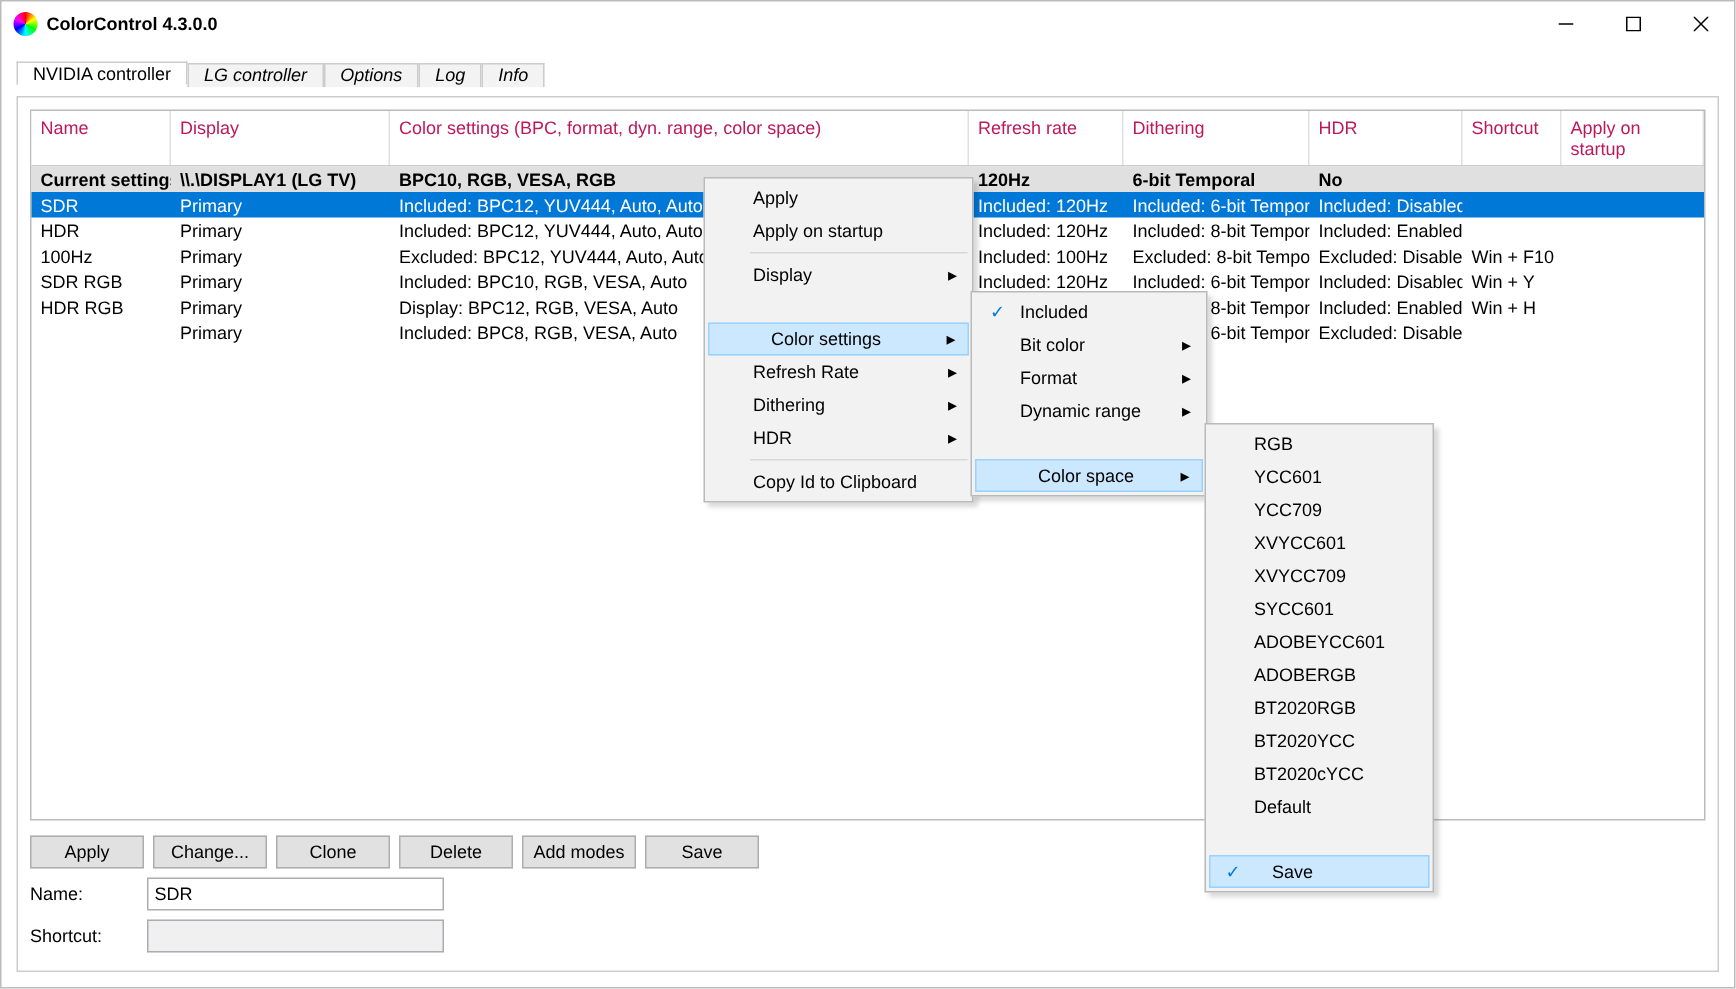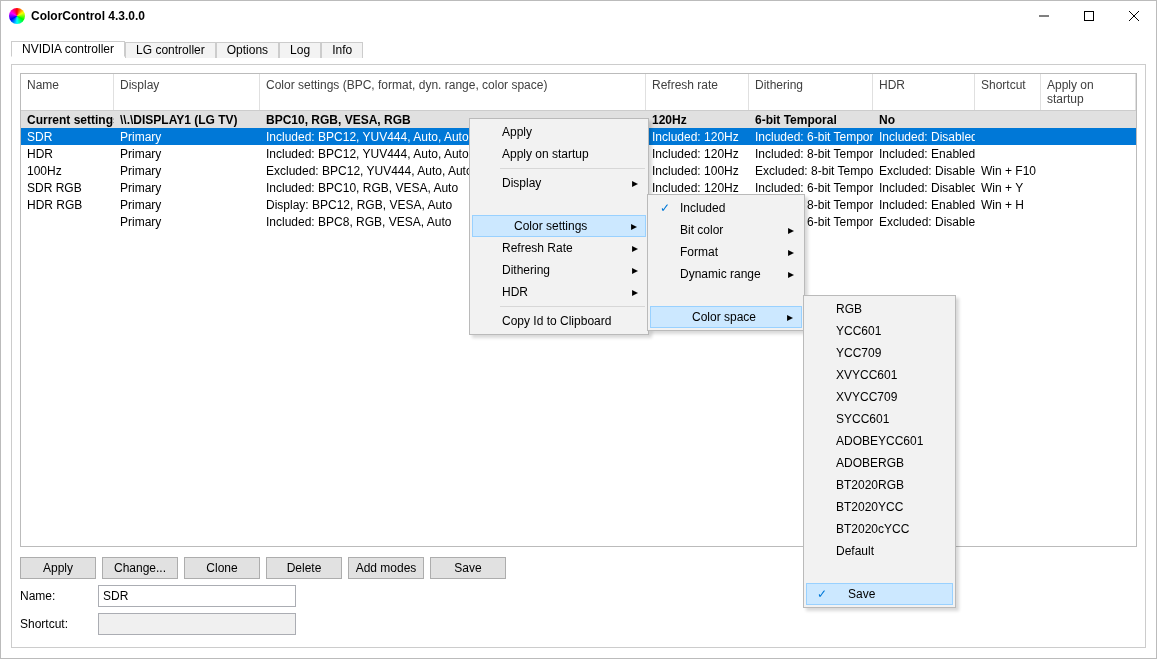--- a/index.html
+++ b/index.html
@@ -6,27 +6,27 @@
   body { background: #fff; width: 1157px; height: 659px; overflow: hidden; border: 1px solid #bbb; position: relative; }
   .titlebar { height: 30px; display: flex; align-items: center; padding: 0 0 0 8px; font-weight: bold; }
   .titlebar .appicon { width: 16px; height: 16px; margin-right: 6px; border-radius: 50%; background: conic-gradient(red, yellow, lime, cyan, blue, magenta, red); }
   .titlebar .title { flex: 1; color: #000; }
   .winctrls { display: flex; height: 100%; }
   .winbtn { width: 45px; display: flex; align-items: center; justify-content: center; color: #000; }
   .winbtn svg { width: 10px; height: 10px; }
   .content { position: absolute; left: 10px; top: 40px; right: 10px; bottom: 10px; }
   .tabstrip { display: flex; position: relative; }
   .tab { padding: 0 10px; border: 1px solid #ccc; border-bottom: none; background: #fff; margin-right: 0px; color: #000; position: relative; }
-  .tab:not(.active) { background: #f3f3f3; top: 1px; }
+  .tab:not(.active) { background: #f3f3f3; top: 1px; font-style: italic; }
   .tab.active { background: #fff; border-bottom: 1px solid #fff; z-index: 2; }
   .tabbody { border: 1px solid #ccc; position: absolute; top: 23px; left: 0; right: 0; bottom: 0; padding: 8px; }
   .grid-wrap { border: 1px solid #bbb; height: 474px; }
   .grid-head, .grid-row { display: flex; }
   .grid-head { background: #fff; border-bottom: 1px solid #ccc; }
-  .grid-head .cell { padding: 4px 6px; border-right: 1px solid #e0e0e0; color: #404040; }
+  .grid-head .cell { padding: 4px 6px; border-right: 1px solid #e0e0e0; color: #be185d; }
   .grid-row .cell { padding: 1.5px 6px; white-space: nowrap; overflow: hidden; }
   .col-name { width: 93px; }
   .col-display { width: 146px; }
   .col-color { width: 386px; }
   .col-refresh { width: 103px; }
   .col-dither { width: 124px; }
   .col-hdr { width: 102px; }
   .col-shortcut { width: 66px; }
   .col-apply { flex: 1; }
   .grid-row.boldrow { font-weight: 700; background: #e0e0e0; }
@@ -232,21 +232,21 @@
   <div class="mi">
       <span>Dynamic range</span>
       <span class="arrow">▸</span>
     </div>
   <div class="mi highlight">
       <span>Color space</span>
       <span class="arrow">▸</span>
     </div>
 </div>
 
-<div class="ctxmenu" style="left:802px; top:294px; width:153px;" id="ctx3">
+<div class="ctxmenu" style="left:802px; top:281px; width:153px;" id="ctx3">
   <div class="iconstrip"></div>
 <div class="mi">
       <span>RGB</span>
     </div>
     <div class="mi">
       <span>YCC601</span>
     </div>
     <div class="mi">
       <span>YCC709</span>
     </div>

